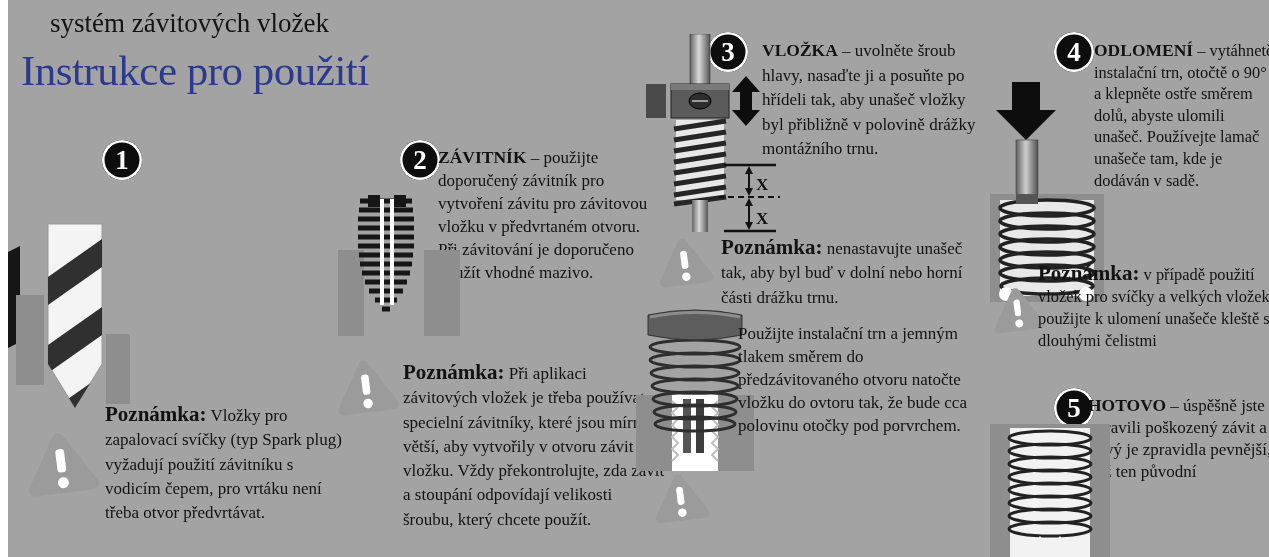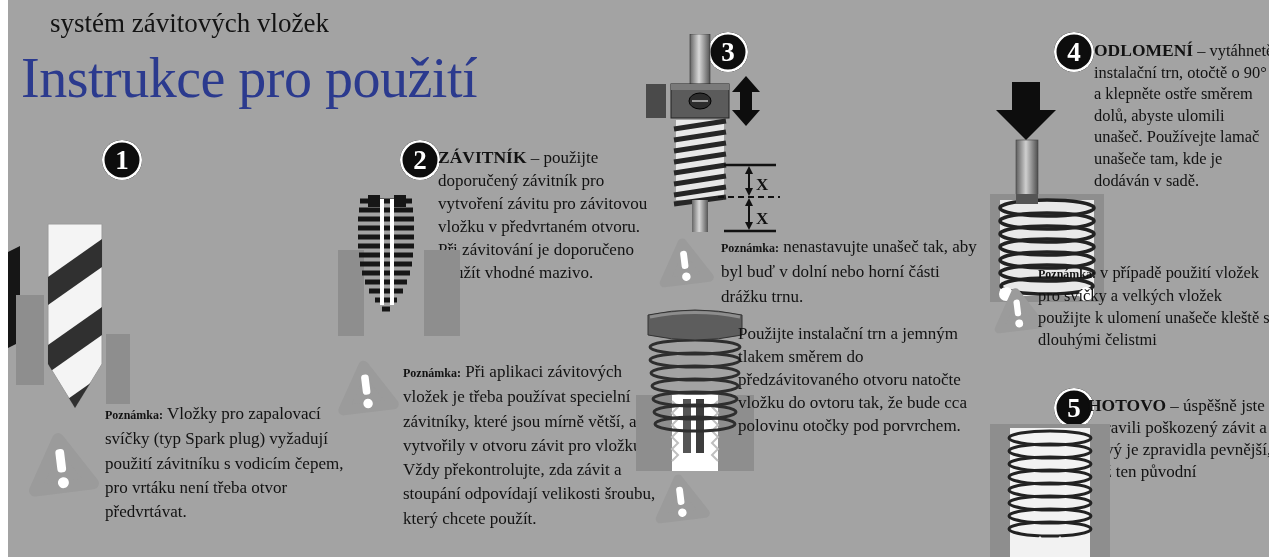--- a/index.html
+++ b/index.html
@@ -2,33 +2,33 @@
 <html><head>
 <meta charset="utf-8">
 <style>
   html,body{margin:0;padding:0;background:#fff;}
   #canvas{
     position:relative;width:1269px;height:557px;background:#a3a3a3;overflow:hidden;
     font-family:Liberation Serif, serif;color:#141414;margin-left:8px;
   }
   .abs{position:absolute;}
   .subtitle{font-size:27px;color:#131313;white-space:nowrap;}
-  .page-title{font-size:56px;color:#2b3a8e;white-space:nowrap;letter-spacing:-0.5px;}
+  .page-title{font-size:43px;color:#2b3a8e;white-space:nowrap;letter-spacing:-0.5px;}
   .badge{
     width:40px;height:40px;border-radius:50%;background:#0d0d0d;color:#fff;
     display:flex;align-items:center;justify-content:center;
     font-weight:bold;font-size:27px;line-height:1;
     box-shadow:inset 0 0 0 2.5px #fff, inset 0 0 0 5px #0d0d0d;
   }
   .step-text{font-size:17px;line-height:23px;color:#121212;}
   .step-text b{font-size:17.5px;}
   .lh25{line-height:24.6px;}
   .small{font-size:16.4px;line-height:21.6px;}
   .note-text{font-size:17px;line-height:24.3px;color:#121212;}
-  .note-text b{font-size:12px;text-align:right;}
+  .note-text b{font-size:21px;text-align:right;}
   .note-small{font-size:16.4px;line-height:22px;}
   .warn{transform:rotate(-7deg);}
   svg{display:block;}
 </style>
 </head>
 <body>
 
 <div id="canvas">
 
   <div class="abs subtitle" style="left:42px;top:8px;">systém závitových vložek</div>
@@ -84,20 +84,24 @@
     <rect x="44" y="26" width="12" height="32" rx="5" fill="#fff"></rect>
     <circle cx="50" cy="72" r="7.5" fill="#fff"></circle>
   </svg>
   <div class="abs note-text" style="left:395px;top:360px;width:262px;">
     <b>Poznámka:</b>
     <span>Při aplikaci závitových vložek je třeba používat specielní závitníky, které jsou mírně větší, aby vytvořily v otvoru závit pro vložku. Vždy překontrolujte, zda závit a stoupání odpovídají velikosti šroubu, který chcete použít.</span>
   </div>
 
   <div class="abs badge" style="left:700px;top:32px;">
     <span>3</span>
+  </div>
+  <div class="abs step-text lh25" style="left:754px;top:38px;width:214px;">
+    <b>VLOŽKA</b>
+    <span>– uvolněte šroub hlavy, nasaďte ji a posuňte po hřídeli tak, aby unašeč vložky byl přibližně v polovině drážky montážního trnu.</span>
   </div>
 
   <svg class="abs" style="left:638px;top:34px;" width="136" height="200" viewBox="0 0 136 200">
     <defs>
       <linearGradient id="rodG" x1="0" y1="0" x2="1" y2="0">
         <stop offset="0" stop-color="#666"></stop>
           <stop offset="0.45" stop-color="#d8d8d8"></stop>
           <stop offset="1" stop-color="#555"></stop>
       </linearGradient>
     </defs>

